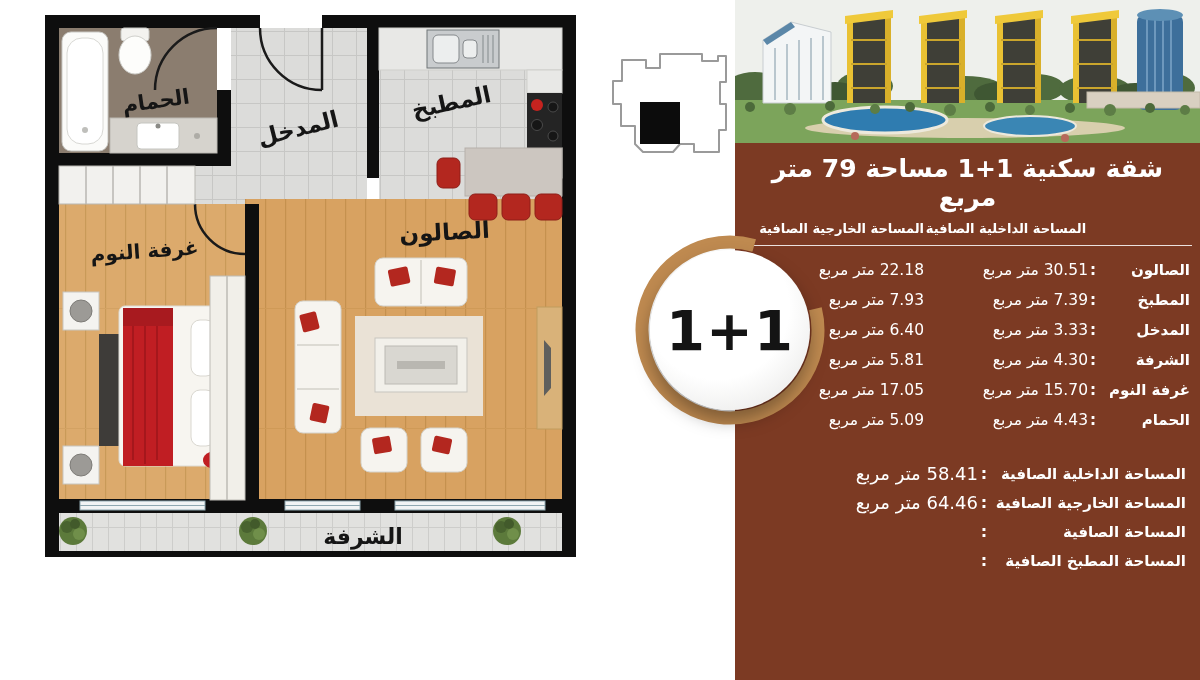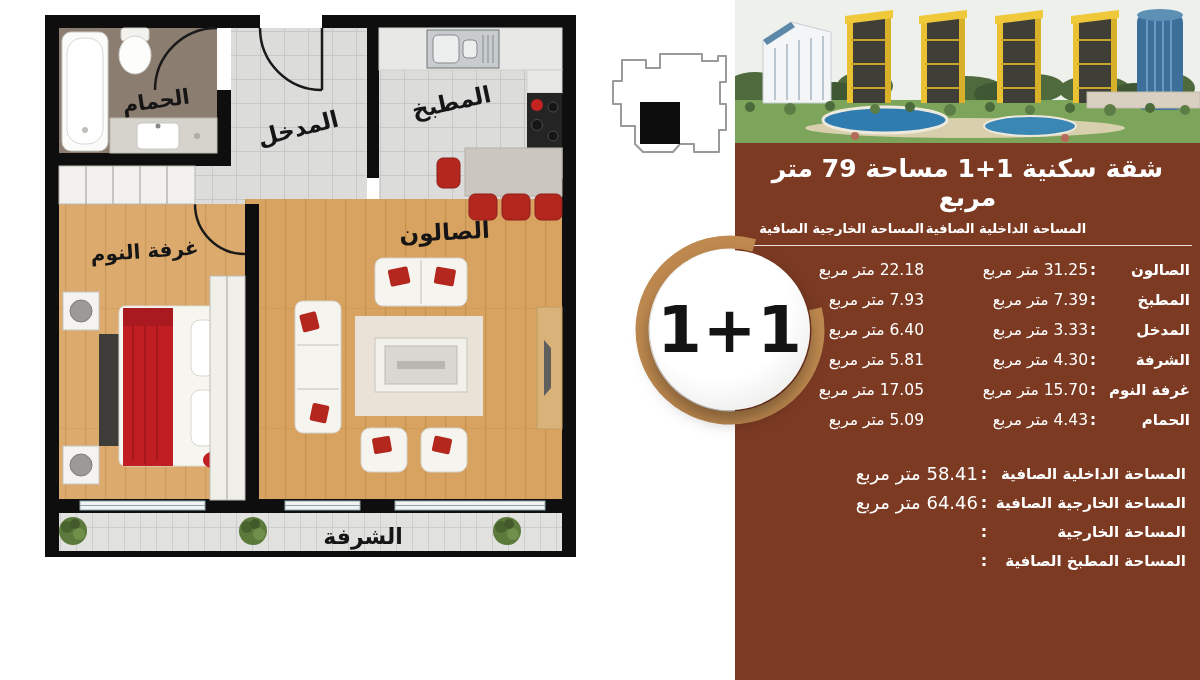--- a/index.html
+++ b/index.html
@@ -29,21 +29,21 @@
   .sl{font-size:15px;font-weight:bold;white-space:nowrap;}
   .sc{font-size:16px;font-weight:bold;text-align:center;}
   .sv{font-size:18px;white-space:nowrap;}
   
   .badge{position:absolute;left:632px;top:232px;width:196px;height:196px;}
   .badge svg{position:absolute;left:0;top:0;}
   .disc{position:absolute;left:18px;top:18px;width:160px;height:160px;border-radius:50%;
         background:radial-gradient(circle at 42% 36%,#ffffff 52%,#efefee 78%,#dcdcda 100%);
         box-shadow:0 10px 18px rgba(0,0,0,.35);
         display:flex;align-items:center;justify-content:center;direction:ltr;}
-  .disc span{font-size:64px;font-weight:bold;color:#141414;letter-spacing:1px;}
+  .disc span{font-size:56px;font-weight:bold;color:#141414;letter-spacing:1px;}
 </style>
 </head>
 <body>
 
 <div class="stage">
 
   <svg class="plan" width="535" height="552" viewBox="0 0 535 552">
     <defs>
       <pattern id="tile" width="24" height="24" patternUnits="userSpaceOnUse">
         <rect width="24" height="24" fill="#dcdcda"></rect>
@@ -318,21 +318,21 @@
 
     <div class="thead">
       <span class="hcell h-int">المساحة الداخلية الصافية</span>
       <span class="hcell h-ext">المساحة الخارجية الصافية</span>
     </div>
 
     <div class="rows">
       <div class="row">
         <span class="rl">الصالون</span>
         <span class="rc">:</span>
-        <span class="ri">31.25 متر مربع</span>
+        <span class="ri">30.51 متر مربع</span>
         <span class="re">22.18 متر مربع</span>
       </div>
       <div class="row">
         <span class="rl">المطبخ</span>
         <span class="rc">:</span>
         <span class="ri">7.39 متر مربع</span>
         <span class="re">7.93 متر مربع</span>
       </div>
       <div class="row">
         <span class="rl">المدخل</span>
@@ -365,21 +365,21 @@
         <span class="sl">المساحة الداخلية الصافية</span>
         <span class="sc">:</span>
         <span class="sv">58.41 متر مربع</span>
       </div>
       <div class="sline">
         <span class="sl">المساحة الخارجية الصافية</span>
         <span class="sc">:</span>
         <span class="sv">64.46 متر مربع</span>
       </div>
       <div class="sline">
-        <span class="sl">المساحة الخارجية</span>
+        <span class="sl">المساحة الصافية</span>
         <span class="sc">:</span>
       </div>
       <div class="sline">
         <span class="sl">المساحة المطبخ الصافية</span>
         <span class="sc">:</span>
       </div>
     </div>
   </div>
 
   <div class="badge">

